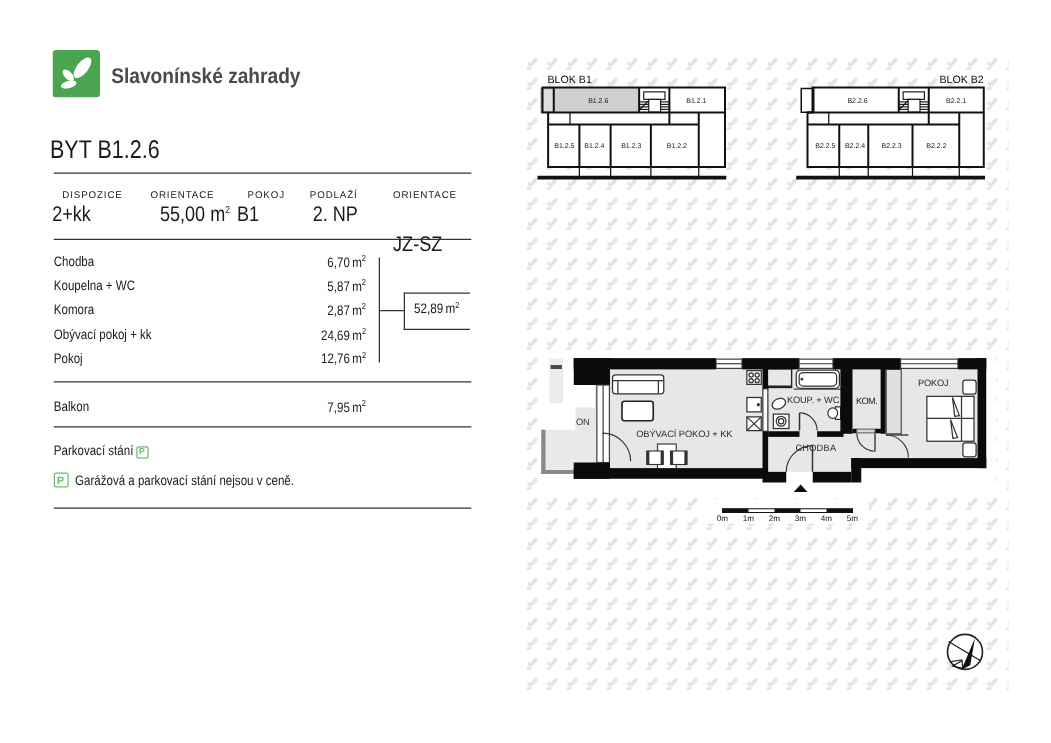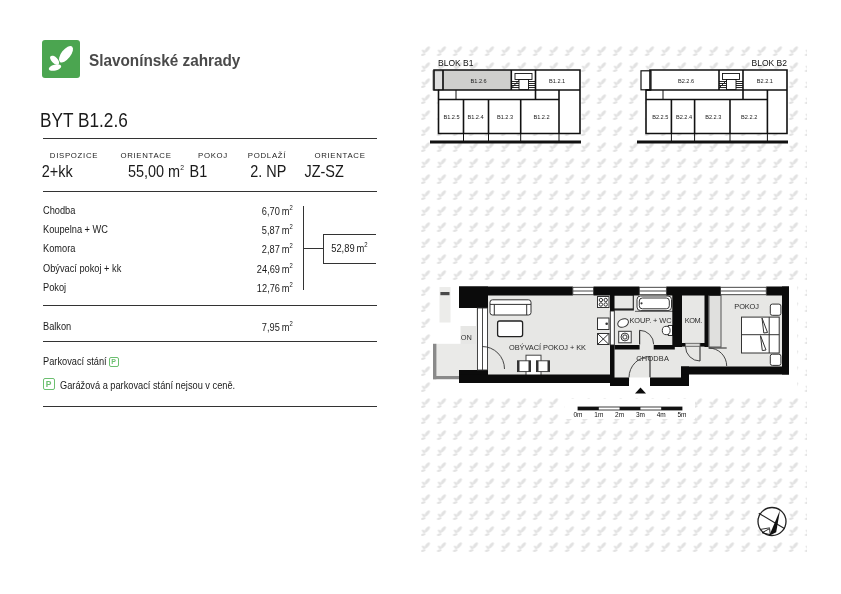--- a/index.html
+++ b/index.html
@@ -368,21 +368,21 @@
   <div class="abs" style="left:39px;top:147px;width:341px;">
     <div class="abs lab" style="left:0px;width:70px;">DISPOZICE</div>
     <div class="abs val" style="left:0px;width:70px;"><span class="cxc">2+kk</span></div>
     <div class="abs lab" style="left:72px;width:70px;">ORIENTACE</div>
     <div class="abs val" style="left:84px;width:70px;"><span class="cxc">55,00 m<sup style="font-size:8px;">2</sup></span></div>
     <div class="abs lab" style="left:149px;width:50px;">POKOJ</div>
     <div class="abs val" style="left:149px;width:50px;"><span class="cxc">B1</span></div>
     <div class="abs lab" style="left:203px;width:50px;">PODLAŽÍ</div>
     <div class="abs val" style="left:208px;width:50px;"><span class="cxc">2. NP</span></div>
     <div class="abs lab" style="left:270px;width:62px;">ORIENTACE</div>
-    <div class="abs val" style="left:262px;width:62px;"><span class="cxc">JZ-SZ</span></div>
+    <div class="abs val" style="left:272px;width:62px;margin-top:24px;"><span class="cxc">JZ-SZ</span></div>
   </div>
 
   <div class="abs" style="left:42.5px;top:191px;width:334px;height:0;border-top:1.7px solid #333;"></div>
 
   <div class="abs" style="left:42.5px;top:204px;width:250.5px;font-size:11px;color:#1a1a1a;">
     <div style="position:relative;height:19.2px;"><span class="cx">Chodba</span><span class="cxr">6,70 m<sup style="font-size:7px;">2</sup></span></div>
     <div style="position:relative;height:19.2px;"><span class="cx">Koupelna + WC</span><span class="cxr">5,87 m<sup style="font-size:7px;">2</sup></span></div>
     <div style="position:relative;height:19.2px;"><span class="cx">Komora</span><span class="cxr">2,87 m<sup style="font-size:7px;">2</sup></span></div>
     <div style="position:relative;height:19.2px;"><span class="cx">Obývací pokoj + kk</span><span class="cxr">24,69 m<sup style="font-size:7px;">2</sup></span></div>
     <div style="position:relative;height:19.2px;"><span class="cx">Pokoj</span><span class="cxr">12,76 m<sup style="font-size:7px;">2</sup></span></div>

